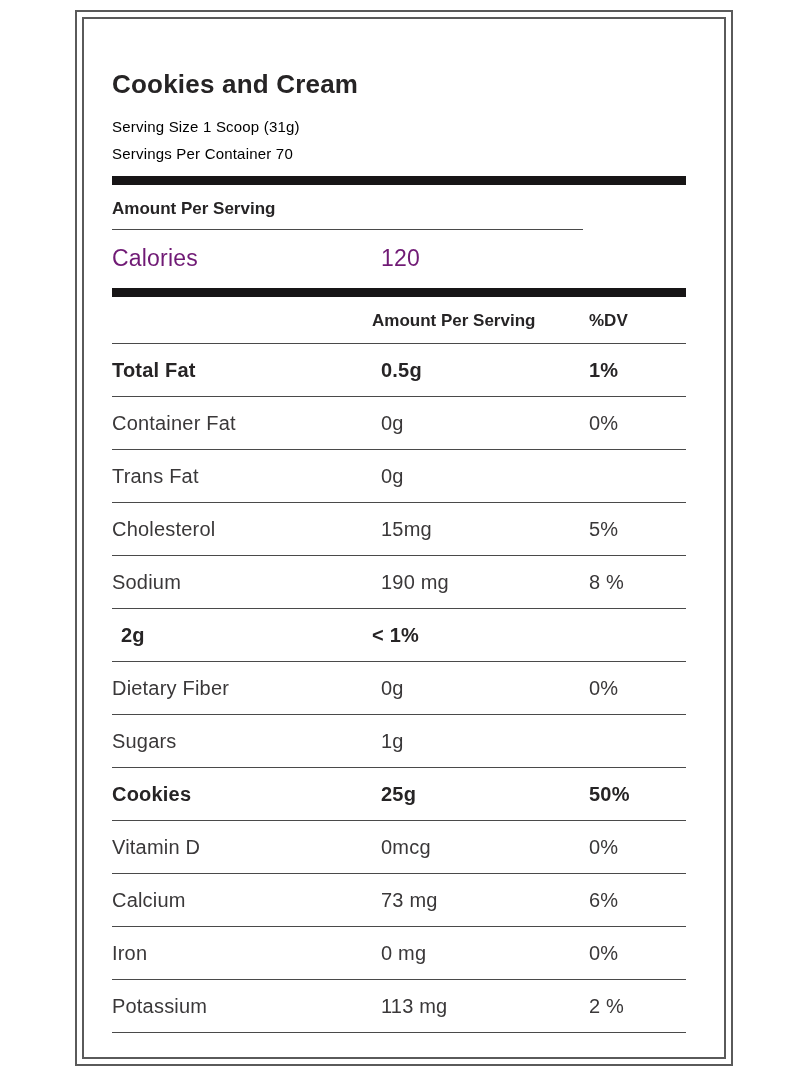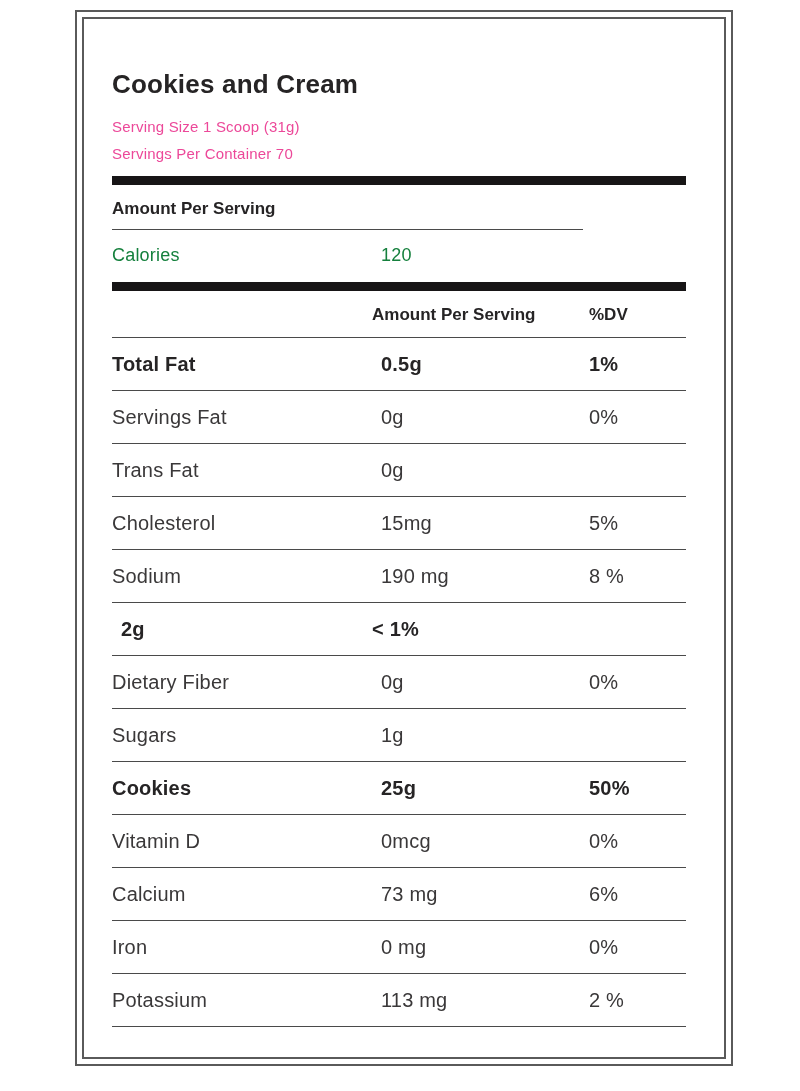--- a/index.html
+++ b/index.html
@@ -33,21 +33,21 @@
   }
   .title {
     font-size: 26px;
     font-weight: bold;
     letter-spacing: 0.2px;
     color: #262425;
     margin-bottom: 18px;
   }
   .serving-line {
     font-size: 15px;
-    color: #ec4899;
+    color: #000000;
     margin-bottom: 10px;
     letter-spacing: 0.2px;
   }
   .thick-bar {
     height: 9px;
     background: #171516;
     margin-top: 14px;
   }
   .aps-heading {
     display: inline-block;
@@ -58,22 +58,22 @@
     padding: 14px 0 10px 0;
     border-bottom: 1px solid #4a4a4a;
   }
   .grid-row {
     display: grid;
     grid-template-columns: 260px 217px 1fr;
     align-items: baseline;
   }
   .calories-row {
     padding: 15px 0 16px 0;
-    font-size: 18px;
-    color: #15803d;
+    font-size: 23px;
+    color: #701a75;
   }
   .table-header {
     padding: 14px 0 12px 0;
     font-size: 17px;
     font-weight: bold;
     color: #262425;
     border-bottom: 1px solid #4a4a4a;
   }
   .nrow {
     padding: 15px 0 14px 0;
@@ -125,21 +125,21 @@
       </div>
 
       <div>
   <div class="grid-row nrow bold">
     <span class="cell-name">Total Fat</span>
     <span class="cell-amount">0.5g</span>
     <span class="cell-dv">1%</span>
   </div>
 
   <div class="grid-row nrow">
-    <span class="cell-name">Servings Fat</span>
+    <span class="cell-name">Container Fat</span>
     <span class="cell-amount">0g</span>
     <span class="cell-dv">0%</span>
   </div>
 
   <div class="grid-row nrow">
     <span class="cell-name">Trans Fat</span>
     <span class="cell-amount">0g</span>
     <span class="cell-dv"></span>
   </div>
 

